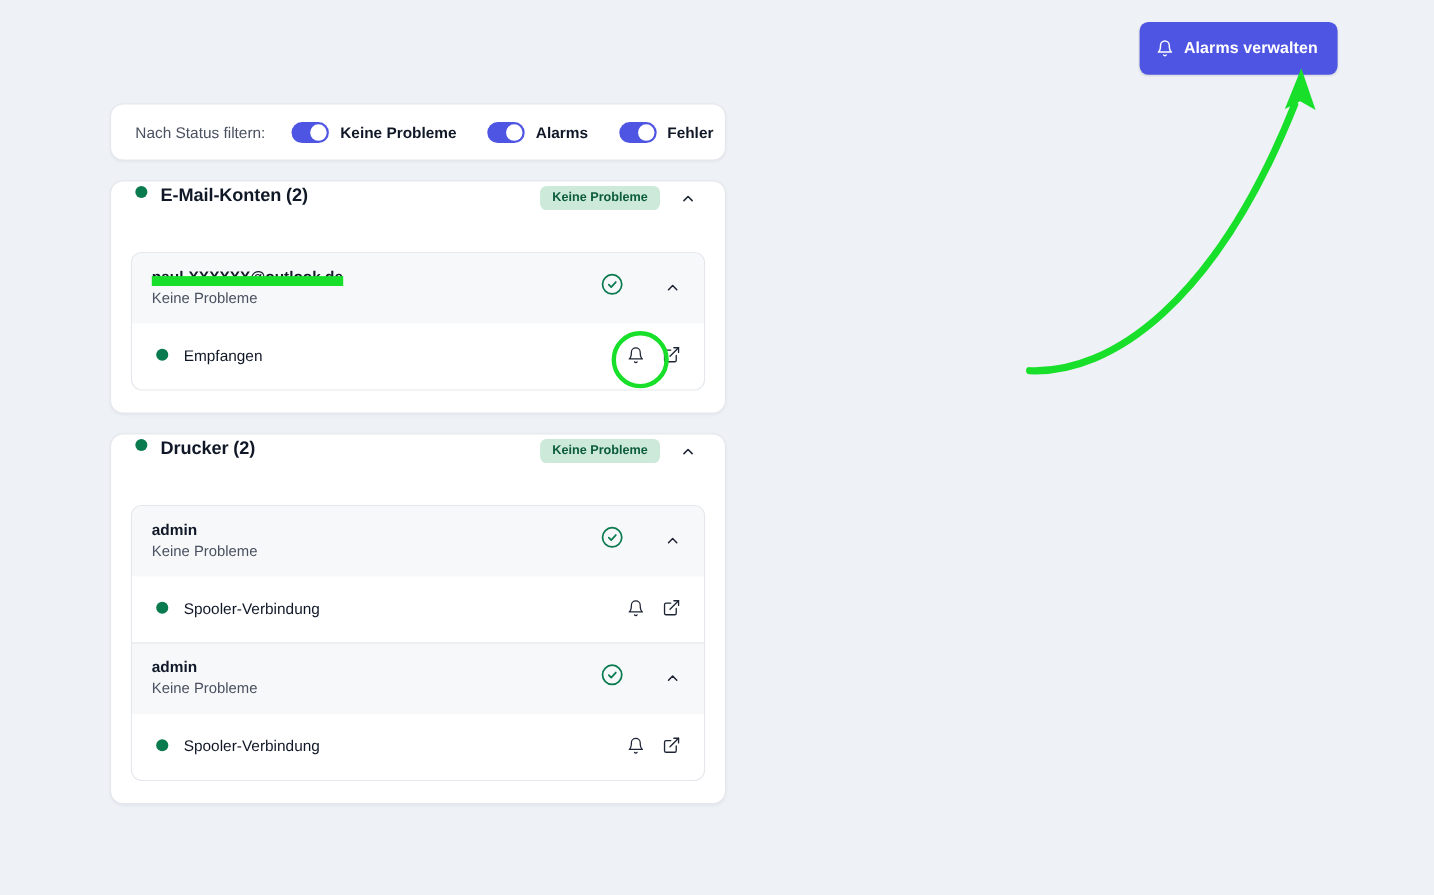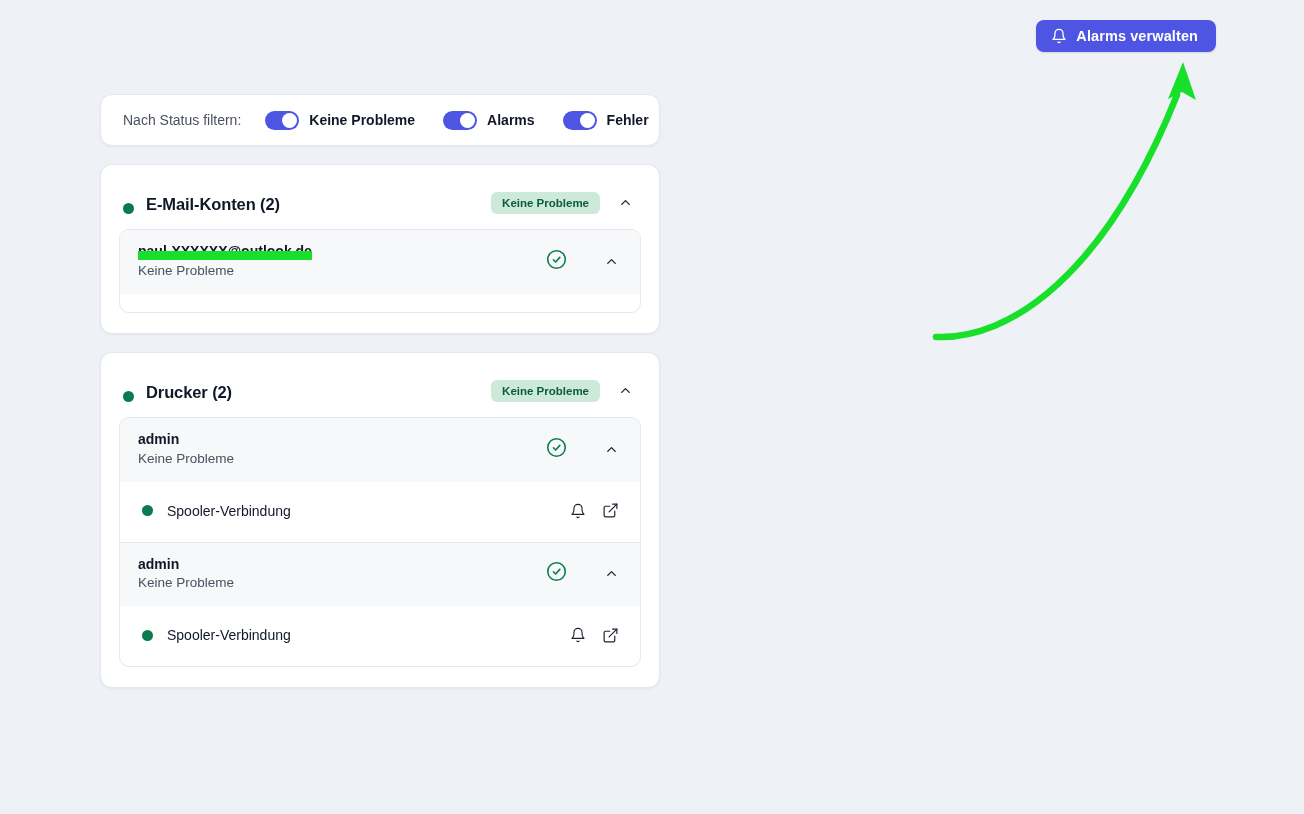--- a/index.html
+++ b/index.html
@@ -35,21 +35,21 @@
     height: 56px;
   }
 
   .manage-alarms-btn {
     position: absolute;
     right: 88px;
     top: 8px;
     display: flex;
     align-items: center;
     gap: 9px;
-    height: 32px;
+    height: 48px;
     padding: 0 18px 0 15px;
     background: #4f55e3;
     border: none;
     border-radius: 8px;
     color: #ffffff;
     font-family: "Liberation Sans", sans-serif;
     font-size: 14.5px;
     font-weight: 700;
     letter-spacing: .1px;
     cursor: pointer;
@@ -121,22 +121,22 @@
   }
 
   
   .group {
     margin-top: 18px;
     padding: 0 18px 20px 18px;
   }
   .group-header {
     height: 64px;
     display: flex;
-    align-items: flex-end;
-    padding: 15px 4px;
+    align-items: flex-start;
+    padding: 4px 4px;
   }
   .dot {
     width: 11px;
     height: 11px;
     border-radius: 50%;
     background: #0a7a4f;
     flex: 0 0 auto;
   }
   .group-title {
     margin-left: 12px;
@@ -336,20 +336,42 @@
         </span>
         <button class="icon-btn">
           <svg width="15" height="15" viewBox="0 0 24 24" fill="none" stroke="#1d2433" stroke-width="2.2" stroke-linecap="round" stroke-linejoin="round">
               <polyline points="18 15 12 9 6 15"></polyline>
             </svg>
         </button>
       </div>
 
       <div class="rows-wrap">
 
+        <div class="metric-row">
+          <span class="dot"></span>
+          <span class="metric-label">Empfangen</span>
+          <span class="metric-spacer"></span>
+          <span class="metric-actions">
+            <span class="bell-wrap ringed">
+              <button class="icon-btn">
+                <svg width="16" height="16" viewBox="0 0 24 24" fill="none" stroke="#1d2433" stroke-width="1.7" stroke-linecap="round" stroke-linejoin="round">
+                  <path d="M18 8A6 6 0 0 0 6 8c0 7-3 9-3 9h18s-3-2-3-9"></path>
+                  <path d="M13.73 21a2 2 0 0 1-3.46 0"></path>
+                </svg>
+              </button>
+            </span>
+            <button class="icon-btn">
+              <svg width="17" height="17" viewBox="0 0 24 24" fill="none" stroke="#1d2433" stroke-width="1.7" stroke-linecap="round" stroke-linejoin="round">
+                <path d="M18 13v6a2 2 0 0 1-2 2H5a2 2 0 0 1-2-2V8a2 2 0 0 1 2-2h6"></path>
+                <polyline points="15 3 21 3 21 9"></polyline>
+                  <line x1="10" y1="14" x2="21" y2="3"></line>
+              </svg>
+            </button>
+          </span>
+        </div>
       </div>
     </div>
   </div>
 
   <div class="card group">
     <div class="group-header">
       <span class="dot"></span>
       <span class="group-title">Drucker (2)</span>
       <span class="group-spacer"></span>
       <span class="badge">Keine Probleme</span>

